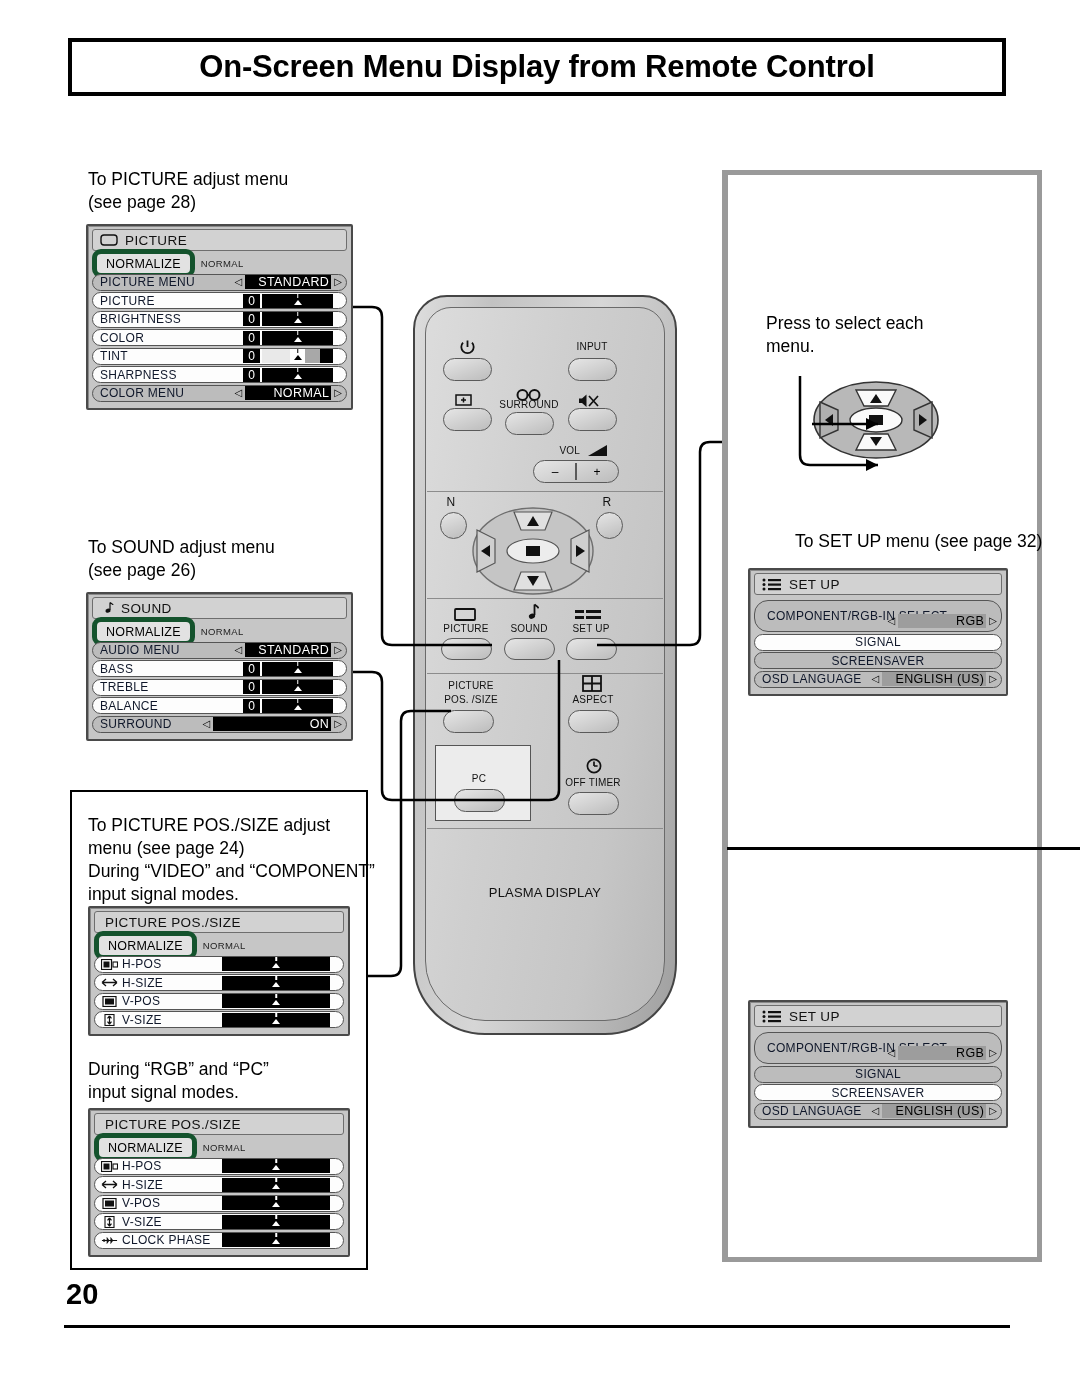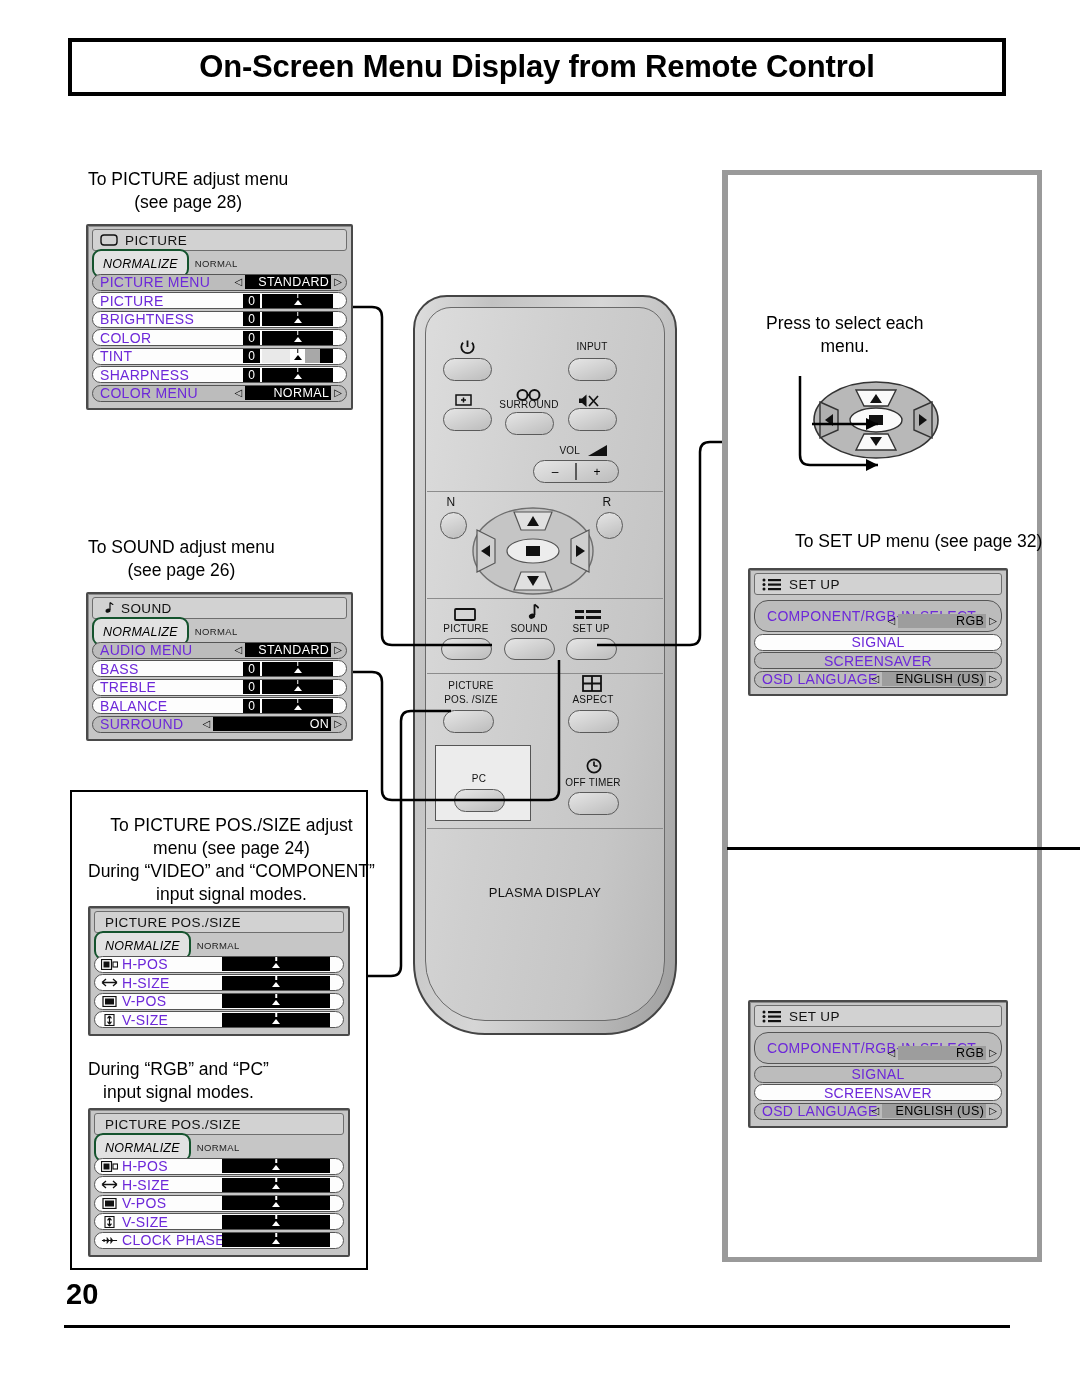--- a/index.html
+++ b/index.html
@@ -20,21 +20,20 @@
   #title-banner .title-text {
     font-size: 31px; font-weight: bold; color: #000;
     letter-spacing: -0.2px; white-space: nowrap;
   }
 
   
   .caption {
     position: absolute;
     font-size: 17.5px; color: #000; line-height: 1.32;
     white-space: pre-line;
-    text-align: center;
   }
 
   
   .osd {
     position: absolute;
     background: #c6c6c6;
     border: 2px solid #4a4a4a;
     border-radius: 2px;
     padding: 3px 4px 6px 4px;
     box-shadow: 1px 1px 0 #8a8a8a inset;
@@ -57,30 +56,30 @@
     border: 1px solid #555;
     border-radius: 9px;
     background: #d8d8d8;
     display: flex; align-items: center;
     position: relative;
     overflow: hidden;
   }
   .row.white { background: #fdfdfd; }
   .row.grey  { background: #bcbcbc; }
   .row .lbl {
-    font-size: 14px; color: #6d28d9; padding-left: 7px;
+    font-size: 12px; color: #0f172a; padding-left: 7px;
     letter-spacing: .3px; white-space: nowrap;
   }
   .row .lbl.center { width: 100%; text-align: center; padding-left: 0; }
 
   
   .norm-row { height: 17px; display: flex; align-items: center; gap: 6px; }
   .norm-pill {
-    border: 2px solid #14532d; border-radius: 9px; background: #e2e2e2;
-    height: 29px; padding: 0 9px; display: flex; align-items: center; font-style: italic;
+    border: 5px solid #14532d; border-radius: 9px; background: #e2e2e2;
+    height: 29px; padding: 0 9px; display: flex; align-items: center;
   }
   .norm-pill span { font-size: 12.5px; letter-spacing: .2px; }
   .norm-sub { font-size: 9.5px; letter-spacing: .4px; color: #222; }
 
   
   .sel { position: absolute; right: 4px; display: flex; align-items: center; gap: 3px; }
   .arw { font-size: 10px; color: #000; line-height: 1; }
   .sel-field {
     background: #000; color: #fff; font-size: 12.5px;
     text-align: right; letter-spacing: .4px;

